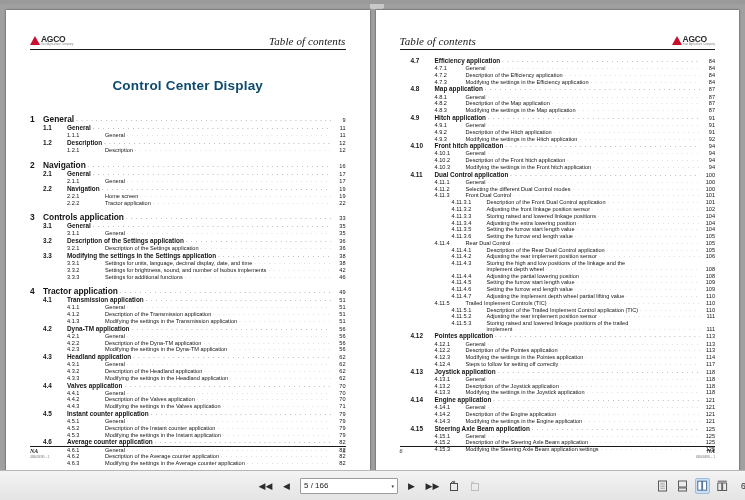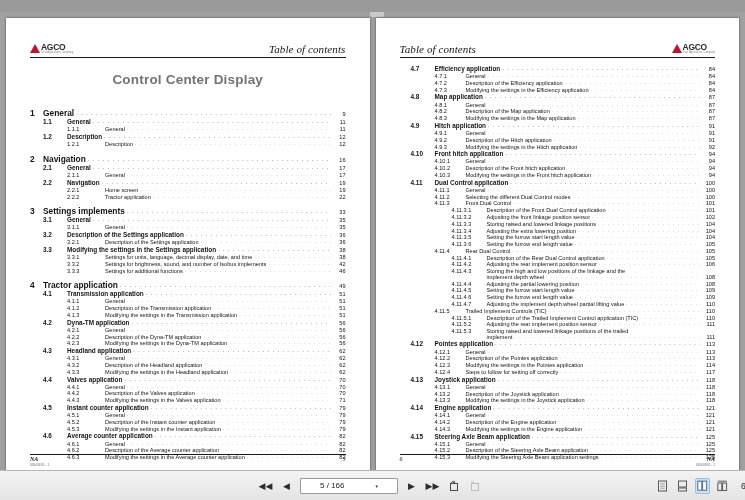--- a/index.html
+++ b/index.html
@@ -5,21 +5,21 @@
   * { box-sizing: border-box; }
   html, body {
     margin: 0; padding: 0;
     width: 745px; height: 500px;
     overflow: hidden;
     background: #9a9a9a;
     font-family: "Liberation Sans", sans-serif;
   }
   #viewer {
     position: absolute;
-    left: 0; top: 12px;
+    left: 0; top: 4px;
     width: 745px; height: 484px;
     background: #a0a0a0;
     overflow: hidden;
   }
   .spread {
     display: flex;
     gap: 6px;
     padding: 6px 6px 0 6px;
     height: 100%;
   }
@@ -74,22 +74,22 @@
     color: #7a7a7a;
     letter-spacing: .1px;
     margin-top: 1px;
   }
 
   
   .doc-title {
     text-align: center;
     font-size: 13.5px;
     font-weight: bold;
-    color: #737373;
-    margin: 14px 0 22px 0;
+    color: #0c4a6e;
+    margin: 28px 0 22px 0;
     letter-spacing: .2px;
   }
 
   
   .toc { margin-top: 4px; }
   .toc-rows { display: block; }
   .row {
     display: flex;
     align-items: baseline;
     line-height: 1.0;
@@ -210,21 +210,21 @@
     background: transparent;
     border: none;
   }
   .pagebox {
     display: flex;
     align-items: center;
     width: 98px; height: 16px;
     background: #ffffff;
     border: 1px solid #9b9b9b;
     border-radius: 1px;
-    padding: 0 19px;
+    padding: 0 3px;
     font-size: 8px;
     color: #1c1c1c;
   }
   .pagebox .pv { flex: 1 1 auto; }
   .pagebox .carat { font-size: 5px; color: #333; }
   .tb-icon {
     width: 15px; height: 16px;
     display: flex; align-items: center; justify-content: center;
   }
   .tb-icon.sel {
@@ -332,21 +332,21 @@
                 <span class="pg">19</span>
               </div>
               <div class="row lvl3">
                 <span class="num">2.2.2</span>
                 <span class="txt">Tractor application</span>
                 <span class="dots">. . . . . . . . . . . . . . . . . . . . . . . . . . . . . . . . . . . . . . . . . . . . . . . . . . . . . . . . . . . . . . . . . . . . . . . . . . . . . . . . . . . . . . . . . . . . . . . . . . . . . . . . . . . . . . . . . . . . . . . . </span>
                 <span class="pg">22</span>
               </div>
               <div class="row lvl1">
                 <span class="num">3</span>
-                <span class="txt">Settings implements</span>
+                <span class="txt">Controls application</span>
                 <span class="dots">. . . . . . . . . . . . . . . . . . . . . . . . . . . . . . . . . . . . . . . . . . . . . . . . . . . . . . . . . . . . . . . . . . . . . . . . . . . . . . . . . . . . . . . . . . . . . . . . . . . . . . . . . . . . . . . . . . . . . . . . </span>
                 <span class="pg">33</span>
               </div>
               <div class="row lvl2">
                 <span class="num">3.1</span>
                 <span class="txt">General</span>
                 <span class="dots">. . . . . . . . . . . . . . . . . . . . . . . . . . . . . . . . . . . . . . . . . . . . . . . . . . . . . . . . . . . . . . . . . . . . . . . . . . . . . . . . . . . . . . . . . . . . . . . . . . . . . . . . . . . . . . . . . . . . . . . . </span>
                 <span class="pg">35</span>
               </div>
               <div class="row lvl3">

